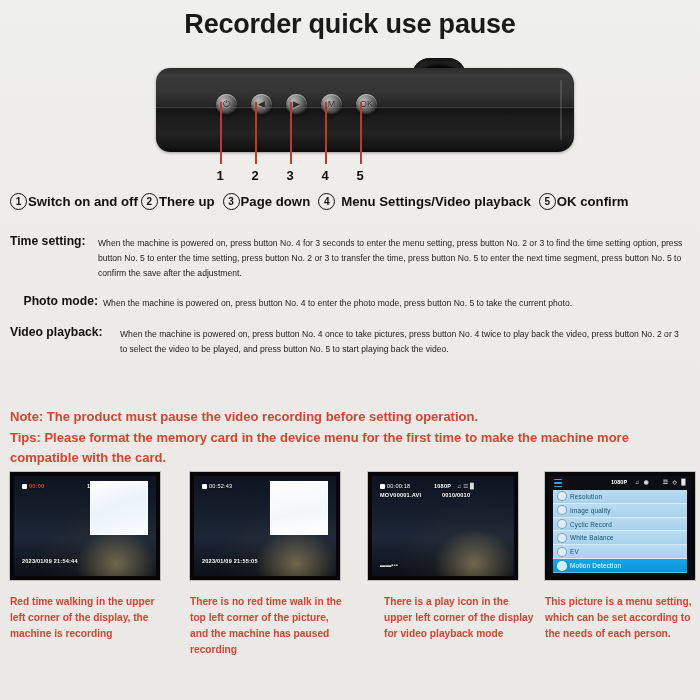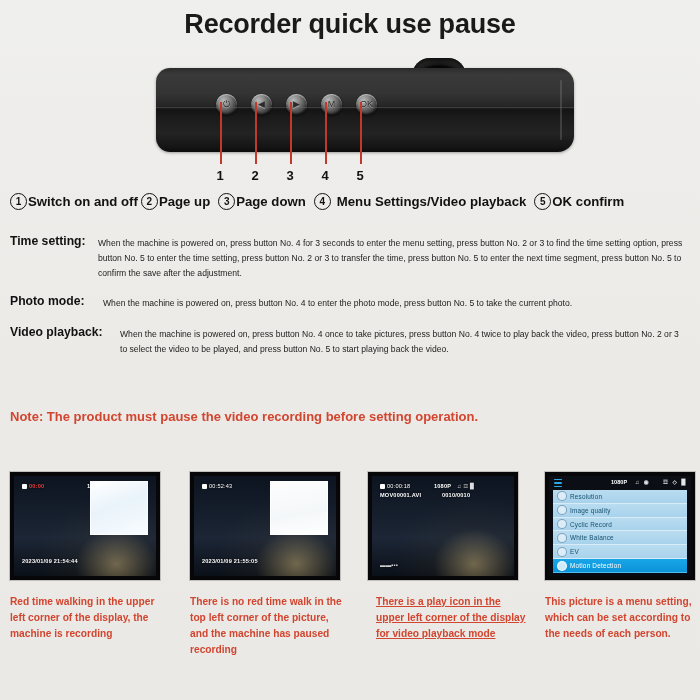--- a/index.html
+++ b/index.html
@@ -184,21 +184,21 @@
   }
   .instr .term {
     font-size: 12.2px;
     font-weight: bold;
     color: #111;
     flex: none;
     line-height: 1.38;
     padding-top: 0px;
   }
   .instr .term.w1 { width: 88px; }
-  .instr .term.w2 { width: 88px; }
+  .instr .term.w2 { width: 88px; text-align: right; }
   .instr .term.w3 { width: 110px; }
   .instr .body {
     font-size: 8.6px;
     color: #1c1c1c;
     line-height: 1.72;
     text-align: left;
     padding-top: 3px;
   }
   .instr .body.b1 { width: 585px; }
   .instr .body.b2 { width: 560px; padding-left: 5px; }
@@ -377,21 +377,21 @@
   .caption {
     position: absolute;
     top: 0;
     font-size: 10.2px;
     font-weight: bold;
     color: #d2452f;
     line-height: 1.58;
   }
   .c1 { left: 10px; width: 150px; }
   .c2 { left: 190px; width: 155px; }
-  .c3 { left: 376px; width: 155px; text-decoration: underline; }
+  .c3 { left: 384px; width: 155px; }
   .c4 { left: 545px; width: 150px; }
 </style>
 </head>
 <body>
 
 <div class="page">
 
   <div class="title">Recorder quick use pause</div>
 
   <div class="device-wrap">
@@ -428,21 +428,21 @@
   <div class="lnum" style="left:318px; top:168px;">4</div>
   <div class="lnum" style="left:353px; top:168px;">5</div>
 
   <div class="legend">
     <div class="item">
       <span class="circ">1</span>
       <span class="lbl">Switch on and off</span>
     </div>
     <div class="item">
       <span class="circ">2</span>
-      <span class="lbl">Page up</span>
+      <span class="lbl">There up</span>
     </div>
     <span class="gap-sm"></span>
     <div class="item">
       <span class="circ">3</span>
       <span class="lbl">Page down</span>
     </div>
     <span class="gap-sm"></span>
     <div class="item">
       <span class="circ">4</span>
       <span class="gap-sm"></span>
@@ -465,20 +465,21 @@
       <div class="body b2">When the machine is powered on, press button No. 4 to enter the photo mode, press button No. 5 to take the current photo.</div>
     </div>
     <div class="instr">
       <div class="term w3">Video playback:</div>
       <div class="body b3">When the machine is powered on, press button No. 4 once to take pictures, press button No. 4 twice to play back the video, press button No. 2 or 3 to select the video to be played, and press button No. 5 to start playing back the video.</div>
     </div>
   </div>
 
   <div class="notes">
     <div>Note: The product must pause the video recording before setting operation.</div>
+    <div>Tips: Please format the memory card in the device menu for the first time to make the machine more compatible with the card.</div>
   </div>
 
   <div class="thumbs">
 
     <div class="thumb t1">
       <div class="scr night">
         <div class="osd osd-rec">
           <span class="dot"></span><span class="timer-red">00:00</span>
         </div>
         <div class="osd osd-res">1080P</div>

